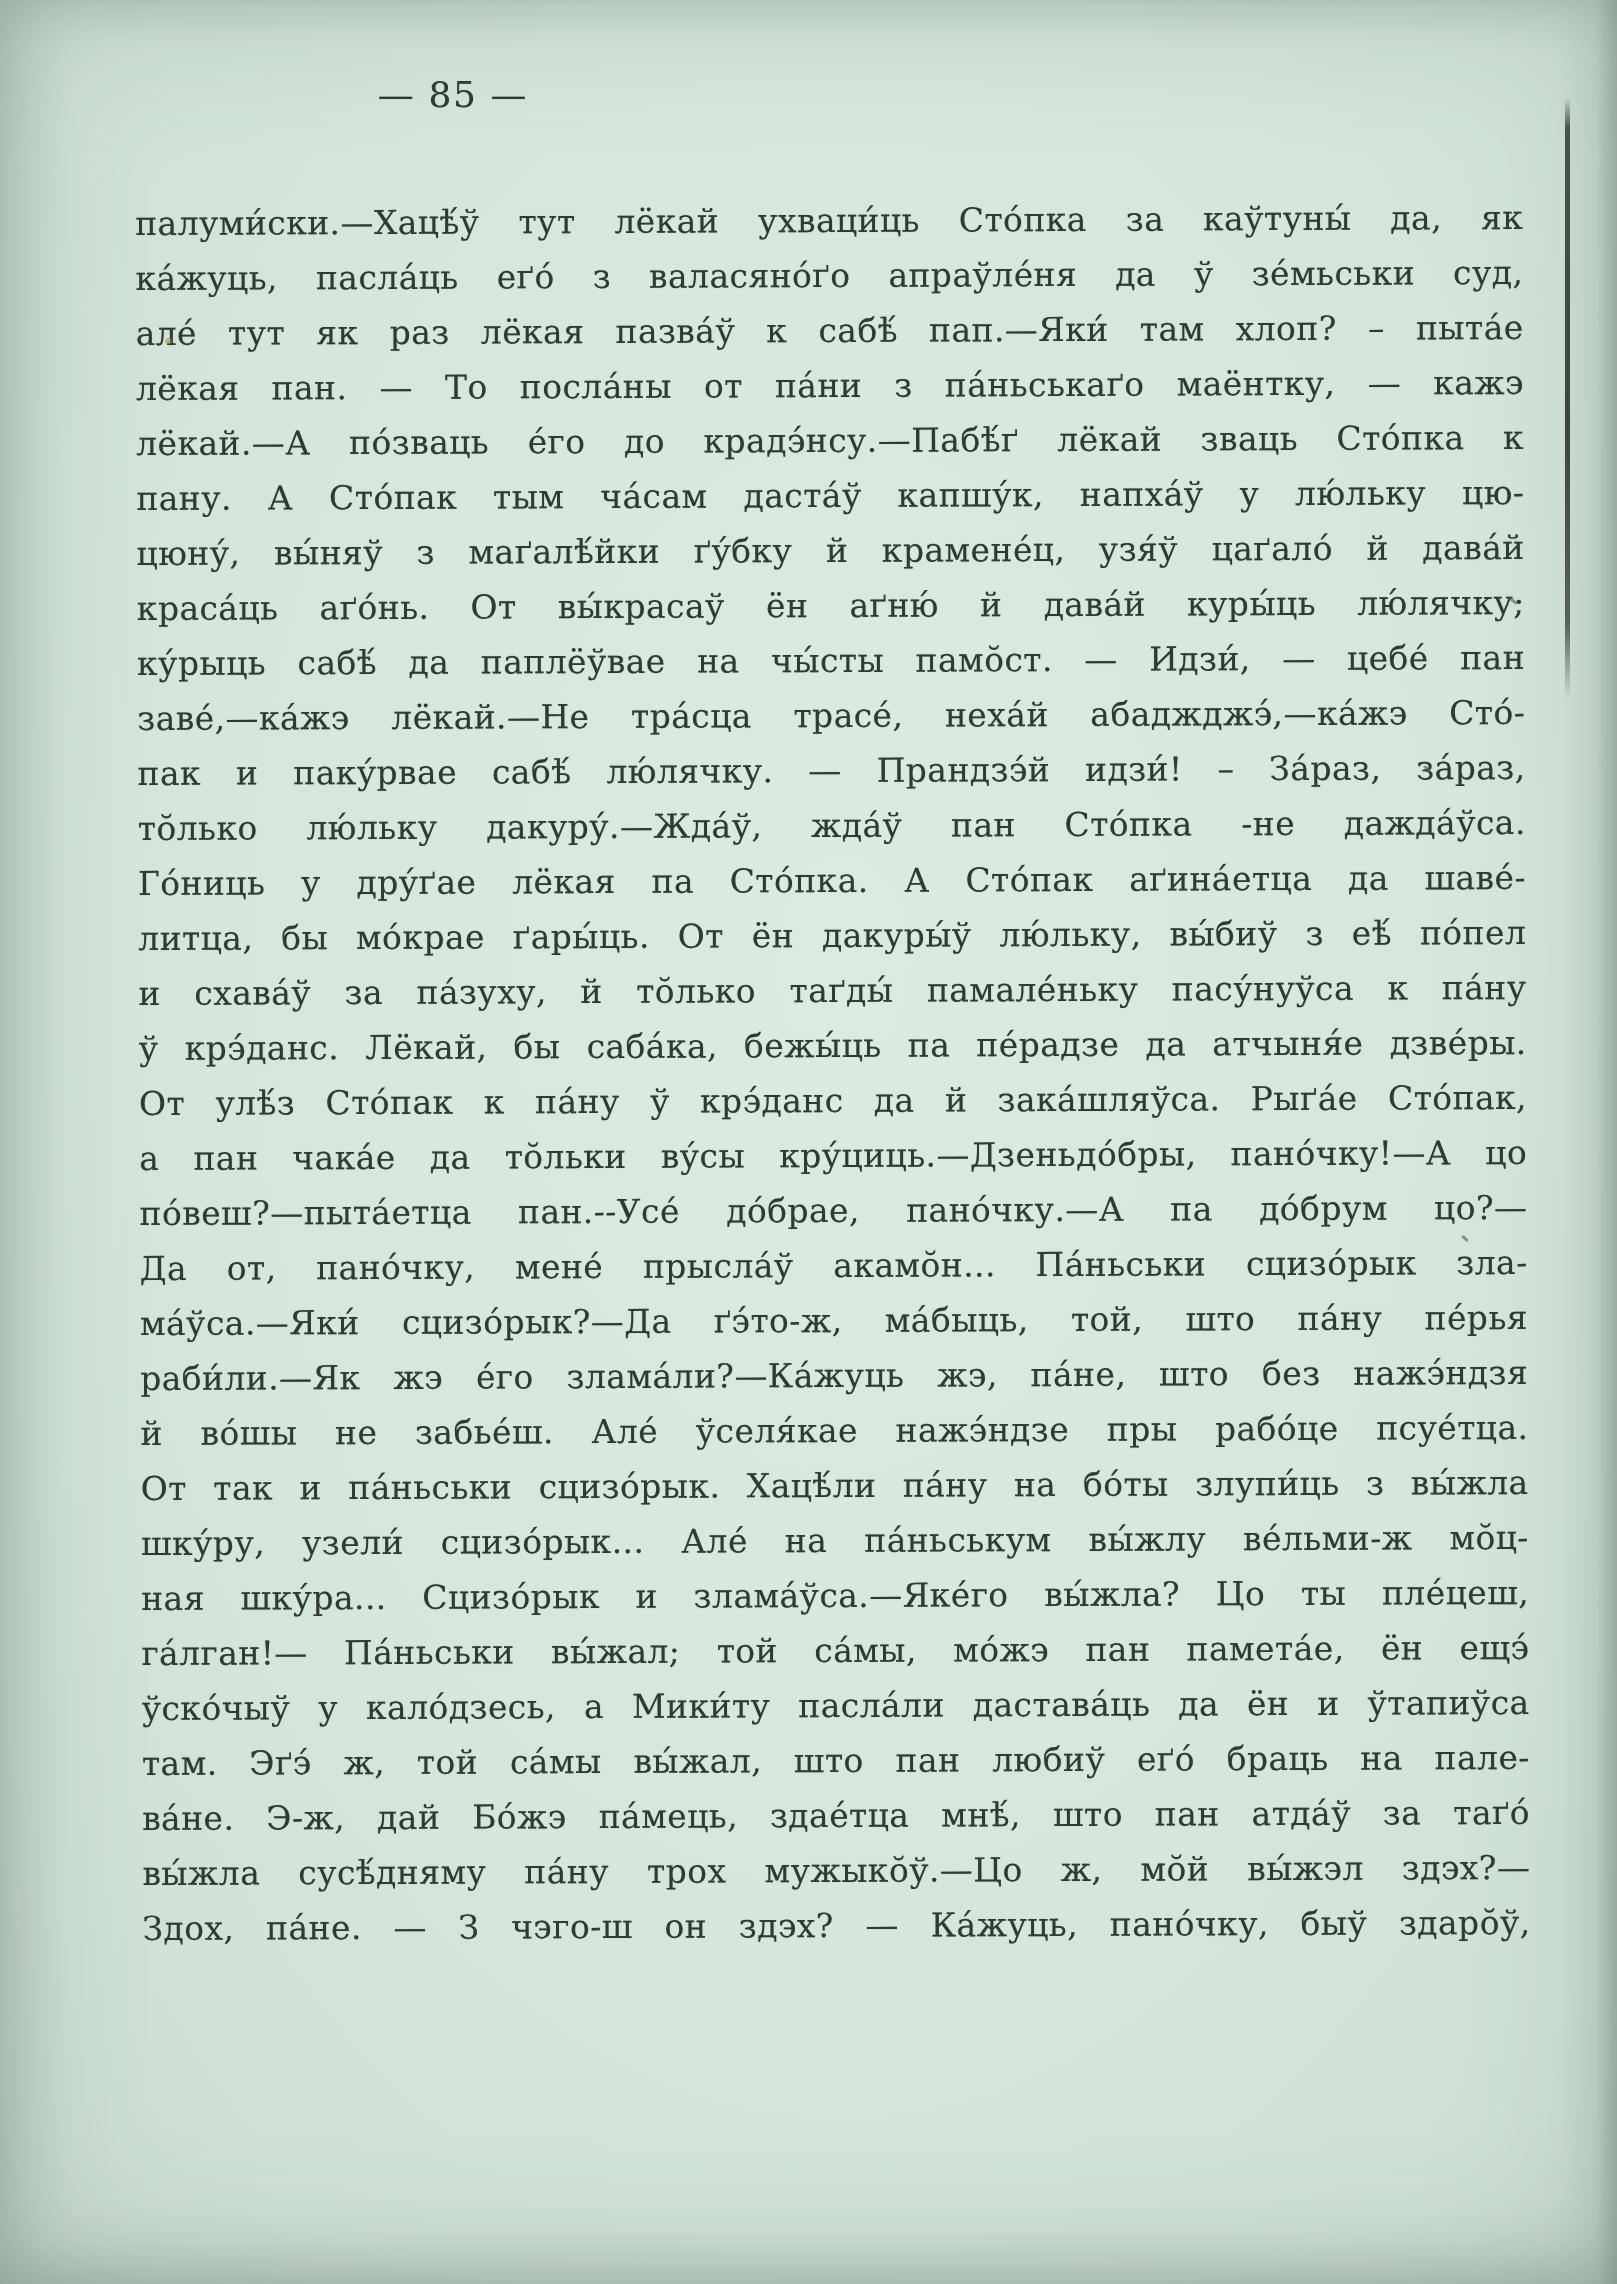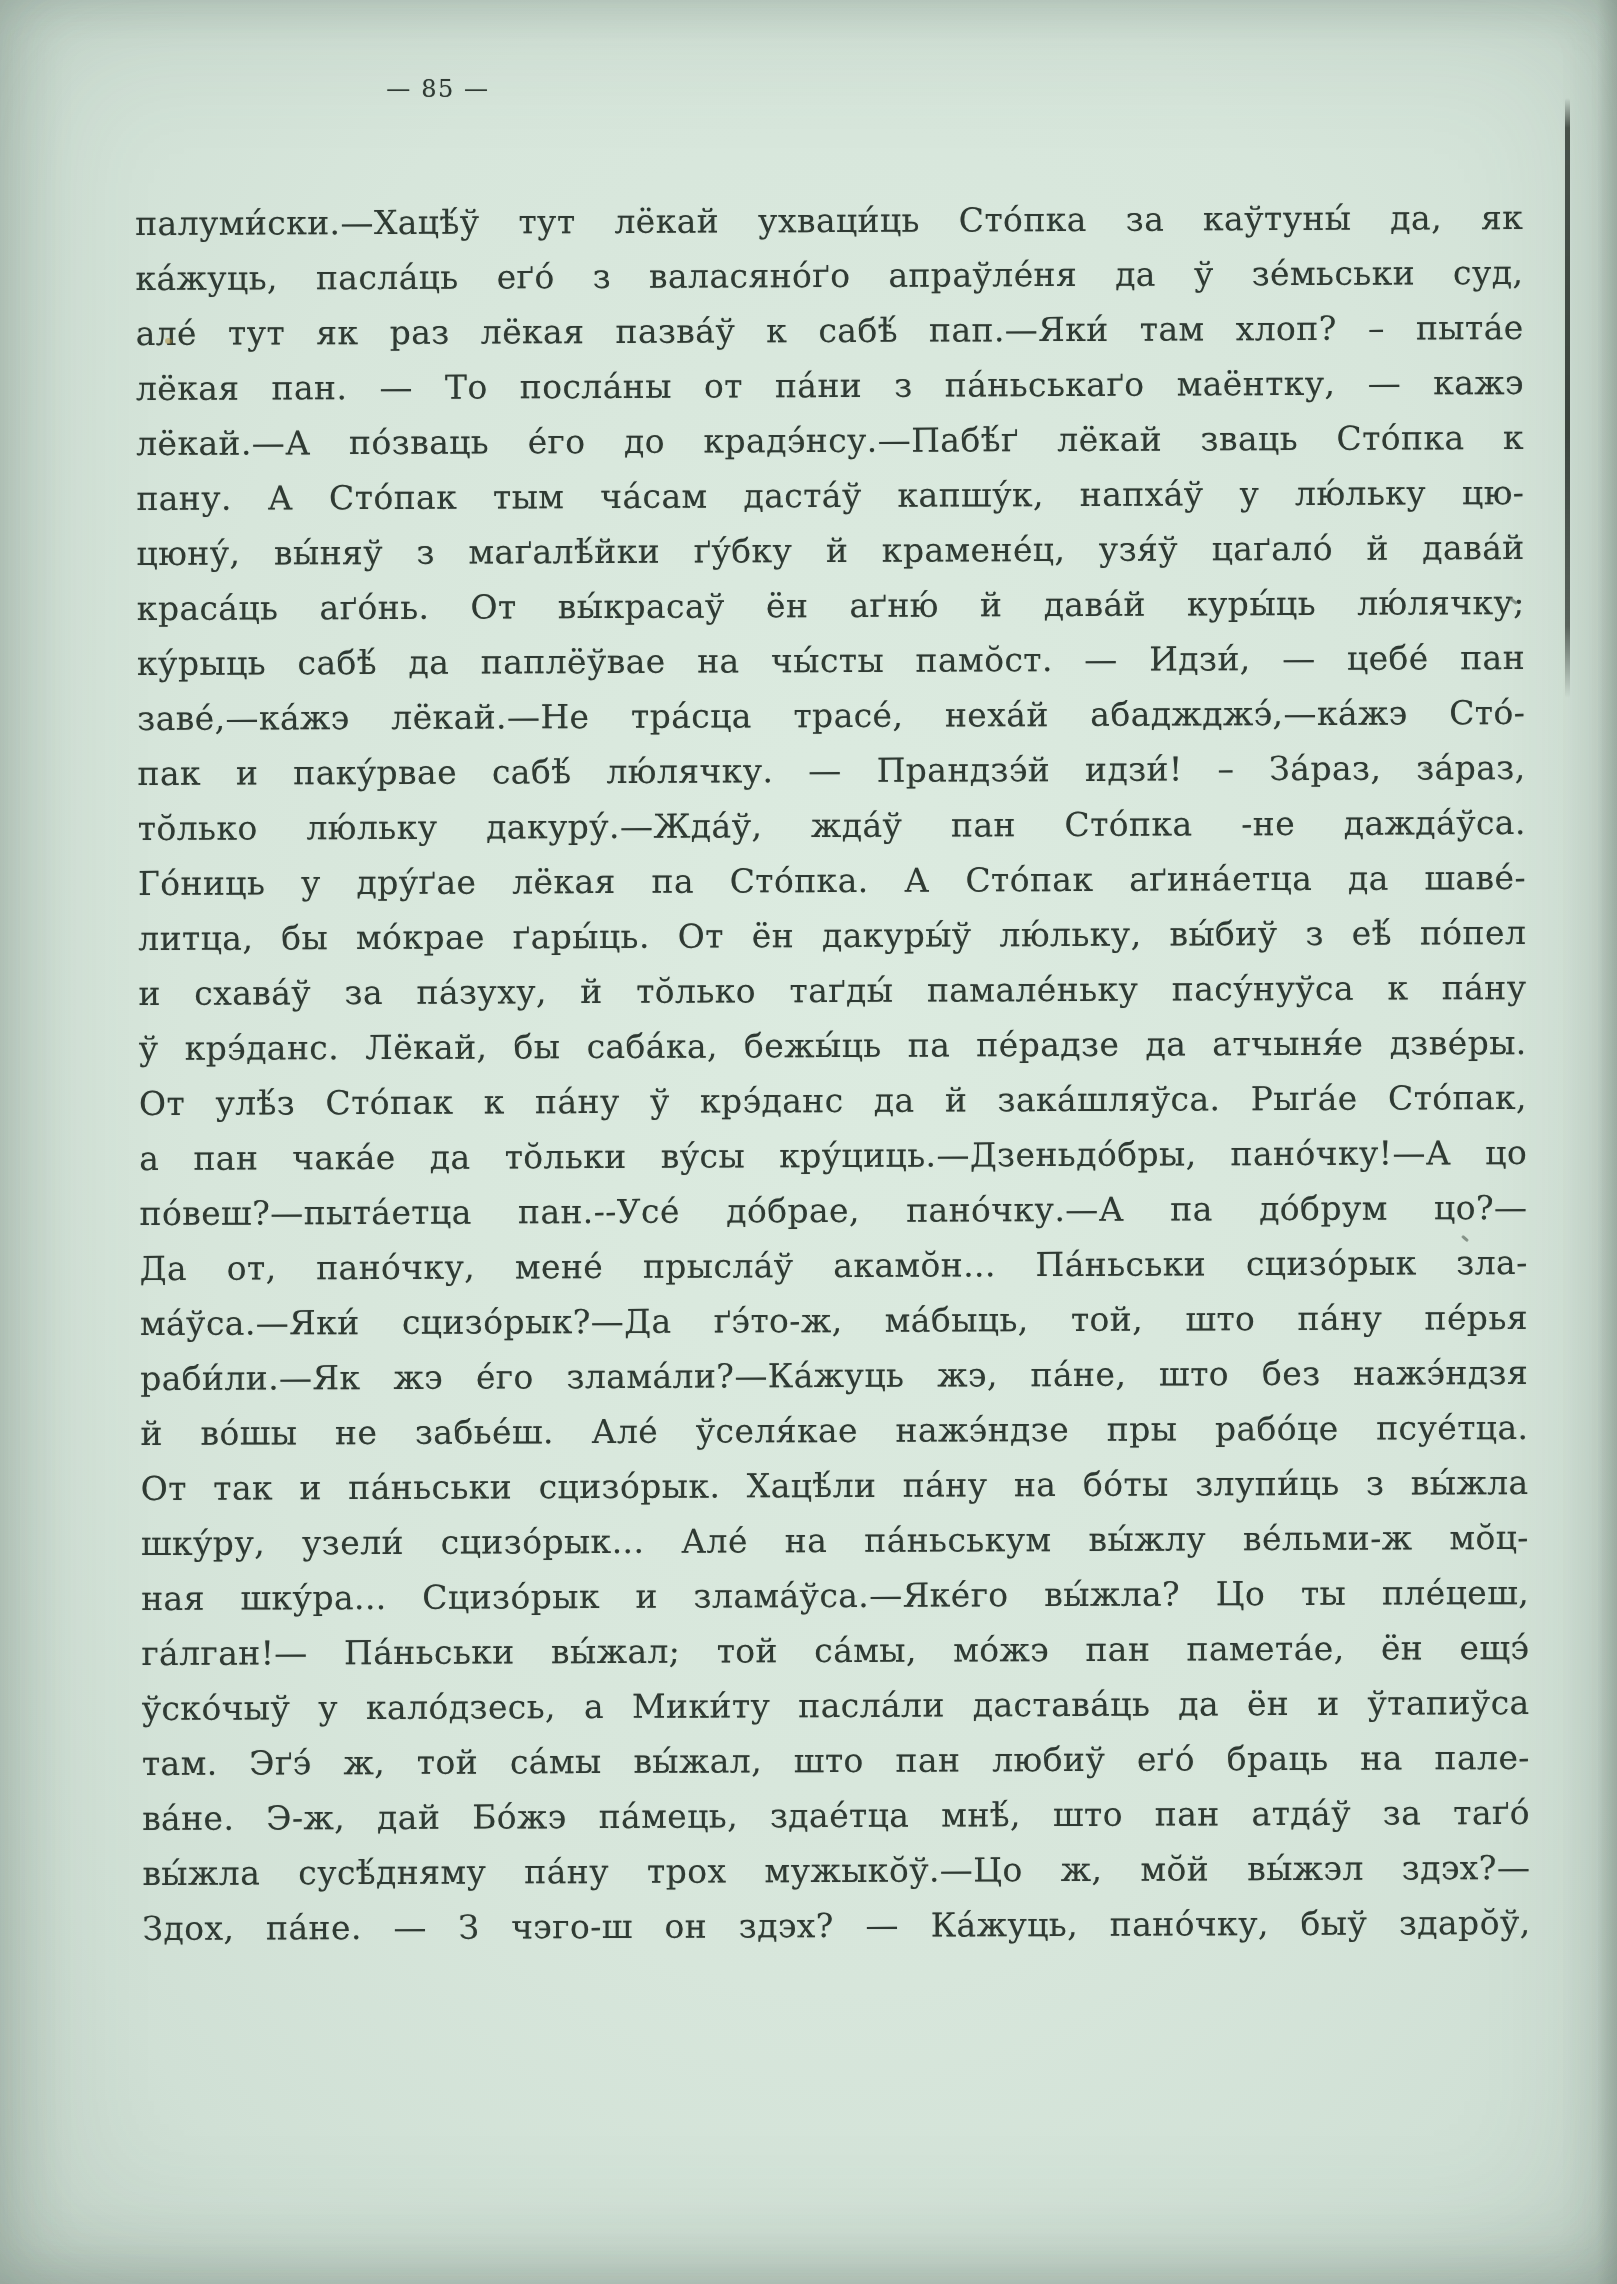--- a/index.html
+++ b/index.html
@@ -15,23 +15,23 @@
       radial-gradient(ellipse at 52% 42%, #dcebe0 0%, #d7e6db 55%, #d0e0d5 82%, #c7d7cc 100%);
     box-shadow:
       inset 0 0 153px rgba(70,90,78,0.20),
       inset 22.6px 0 56px rgba(60,78,66,0.10),
       inset -17.7px 0 44px rgba(60,78,66,0.10),
       inset 0 -24px 64px rgba(60,78,66,0.10);
     color:#2f3a33;
   }
   .pagenum{
     position:absolute;
-    left:438px;top:77px;
+    left:453px;top:77px;
     transform:translateX(-50%);
-    font-size:24px;line-height:1;
+    font-size:36px;line-height:1;
     letter-spacing:1.6px;
     color:#303b34;
     text-shadow:0 0 0.8px rgba(47,58,51,0.45);
     white-space:nowrap;
   }
   .textblock{
     position:absolute;
     left:135px;right:95px;top:193px;
     transform:rotate(-0.25deg);
     transform-origin:50% 0;

